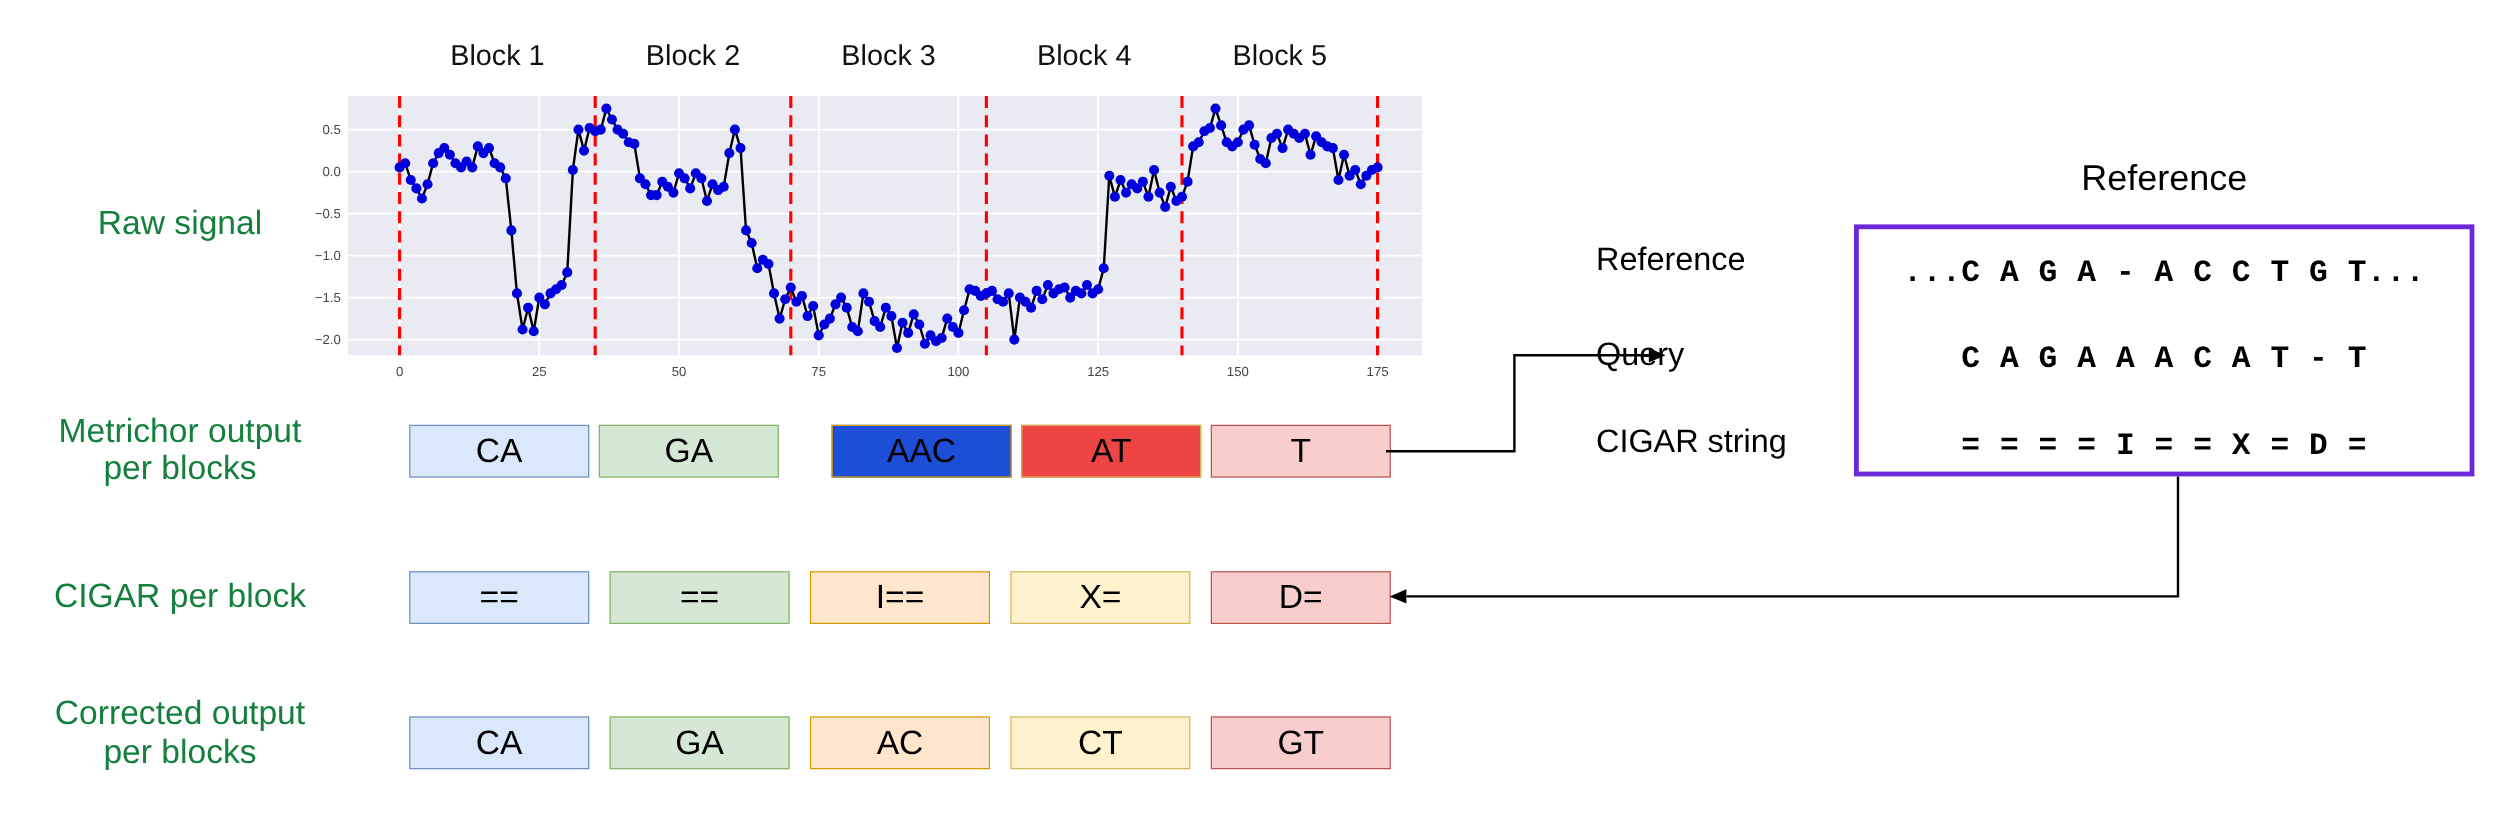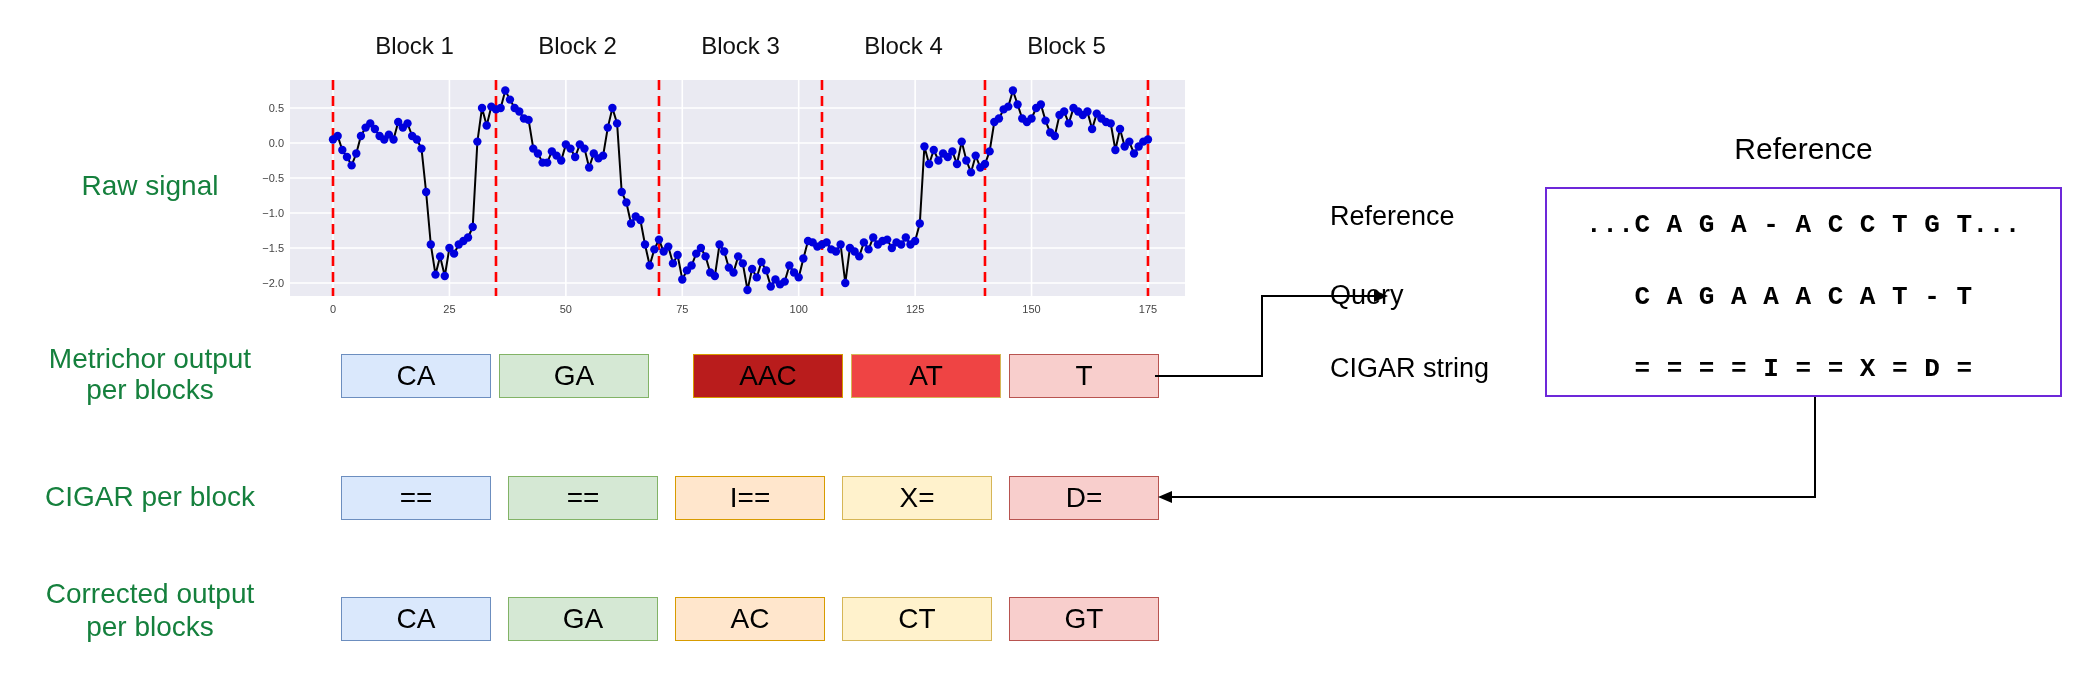--- a/index.html
+++ b/index.html
@@ -13,21 +13,21 @@
   .chart-wrap{position:absolute;left:230px;top:20px;width:970px;height:300px;}
 
   
   .box-row{position:absolute;left:341px;width:818px;display:flex;justify-content:space-between;}
   .block-box{box-sizing:border-box;width:150px;height:44px;border:1.5px solid #999;
              display:flex;align-items:center;justify-content:center;
              font-size:28px;color:#000;background:#eee;}
 
   
   .align-title{position:absolute;left:1545px;top:132px;width:517px;text-align:center;font-size:30px;}
-  .align-box{position:absolute;left:1545px;top:187px;width:517px;height:210px;background:#fff;border:2px solid #6d28d9;box-sizing:border-box;}
+  .align-box{position:absolute;left:1545px;top:187px;width:517px;height:210px;background:#fff;border:4px solid #6d28d9;box-sizing:border-box;}
   .seq-line{position:absolute;left:0;right:0;text-align:center;
             font-family:"Liberation Mono",monospace;font-weight:bold;font-size:26px;line-height:34px;letter-spacing:0.5px;white-space:pre;}
   .side-col-label{position:absolute;left:1330px;width:210px;text-align:left;font-size:27px;line-height:32px;}
 
   .arrows{position:absolute;left:0;top:0;width:2086px;height:685px;pointer-events:none;}
 </style>
 </head>
 <body>
 
 <div class="canvas">
@@ -264,21 +264,21 @@
         <text x="568.7" y="293" text-anchor="middle" font-size="11" font-family="&quot;Liberation Sans&quot;,sans-serif" fill="#454545">100</text>
         <text x="685.125" y="293" text-anchor="middle" font-size="11" font-family="&quot;Liberation Sans&quot;,sans-serif" fill="#454545">125</text>
         <text x="801.55" y="293" text-anchor="middle" font-size="11" font-family="&quot;Liberation Sans&quot;,sans-serif" fill="#454545">150</text>
         <text x="917.975" y="293" text-anchor="middle" font-size="11" font-family="&quot;Liberation Sans&quot;,sans-serif" fill="#454545">175</text>
       </svg>
   </div>
 
   <div class="box-row" style="top:354px">
     <div class="block-box" style="background: rgb(218, 232, 252); border-color: rgb(108, 142, 191);">CA</div>
     <div class="block-box" style="background: rgb(213, 232, 212); border-color: rgb(130, 179, 102);">GA</div>
-    <div class="block-box" style="background: #b91c1c; border-color: rgb(215, 155, 0); margin-left: 36px;">AAC</div>
+    <div class="block-box" style="background: #1d4ed8; border-color: rgb(215, 155, 0); margin-left: 36px;">AAC</div>
     <div class="block-box" style="background: #ef4444; border-color: rgb(214, 182, 86);">AT</div>
     <div class="block-box" style="background: rgb(248, 206, 204); border-color: rgb(184, 84, 80);">T</div>
   </div>
 
   <div class="box-row" style="top:476px">
     <div class="block-box" style="background: rgb(218, 232, 252); border-color: rgb(108, 142, 191);">==</div>
     <div class="block-box" style="background: rgb(213, 232, 212); border-color: rgb(130, 179, 102);">==</div>
     <div class="block-box" style="background: rgb(255, 230, 204); border-color: rgb(215, 155, 0);">I==</div>
     <div class="block-box" style="background: rgb(255, 242, 204); border-color: rgb(214, 182, 86);">X=</div>
     <div class="block-box" style="background: rgb(248, 206, 204); border-color: rgb(184, 84, 80);">D=</div>

